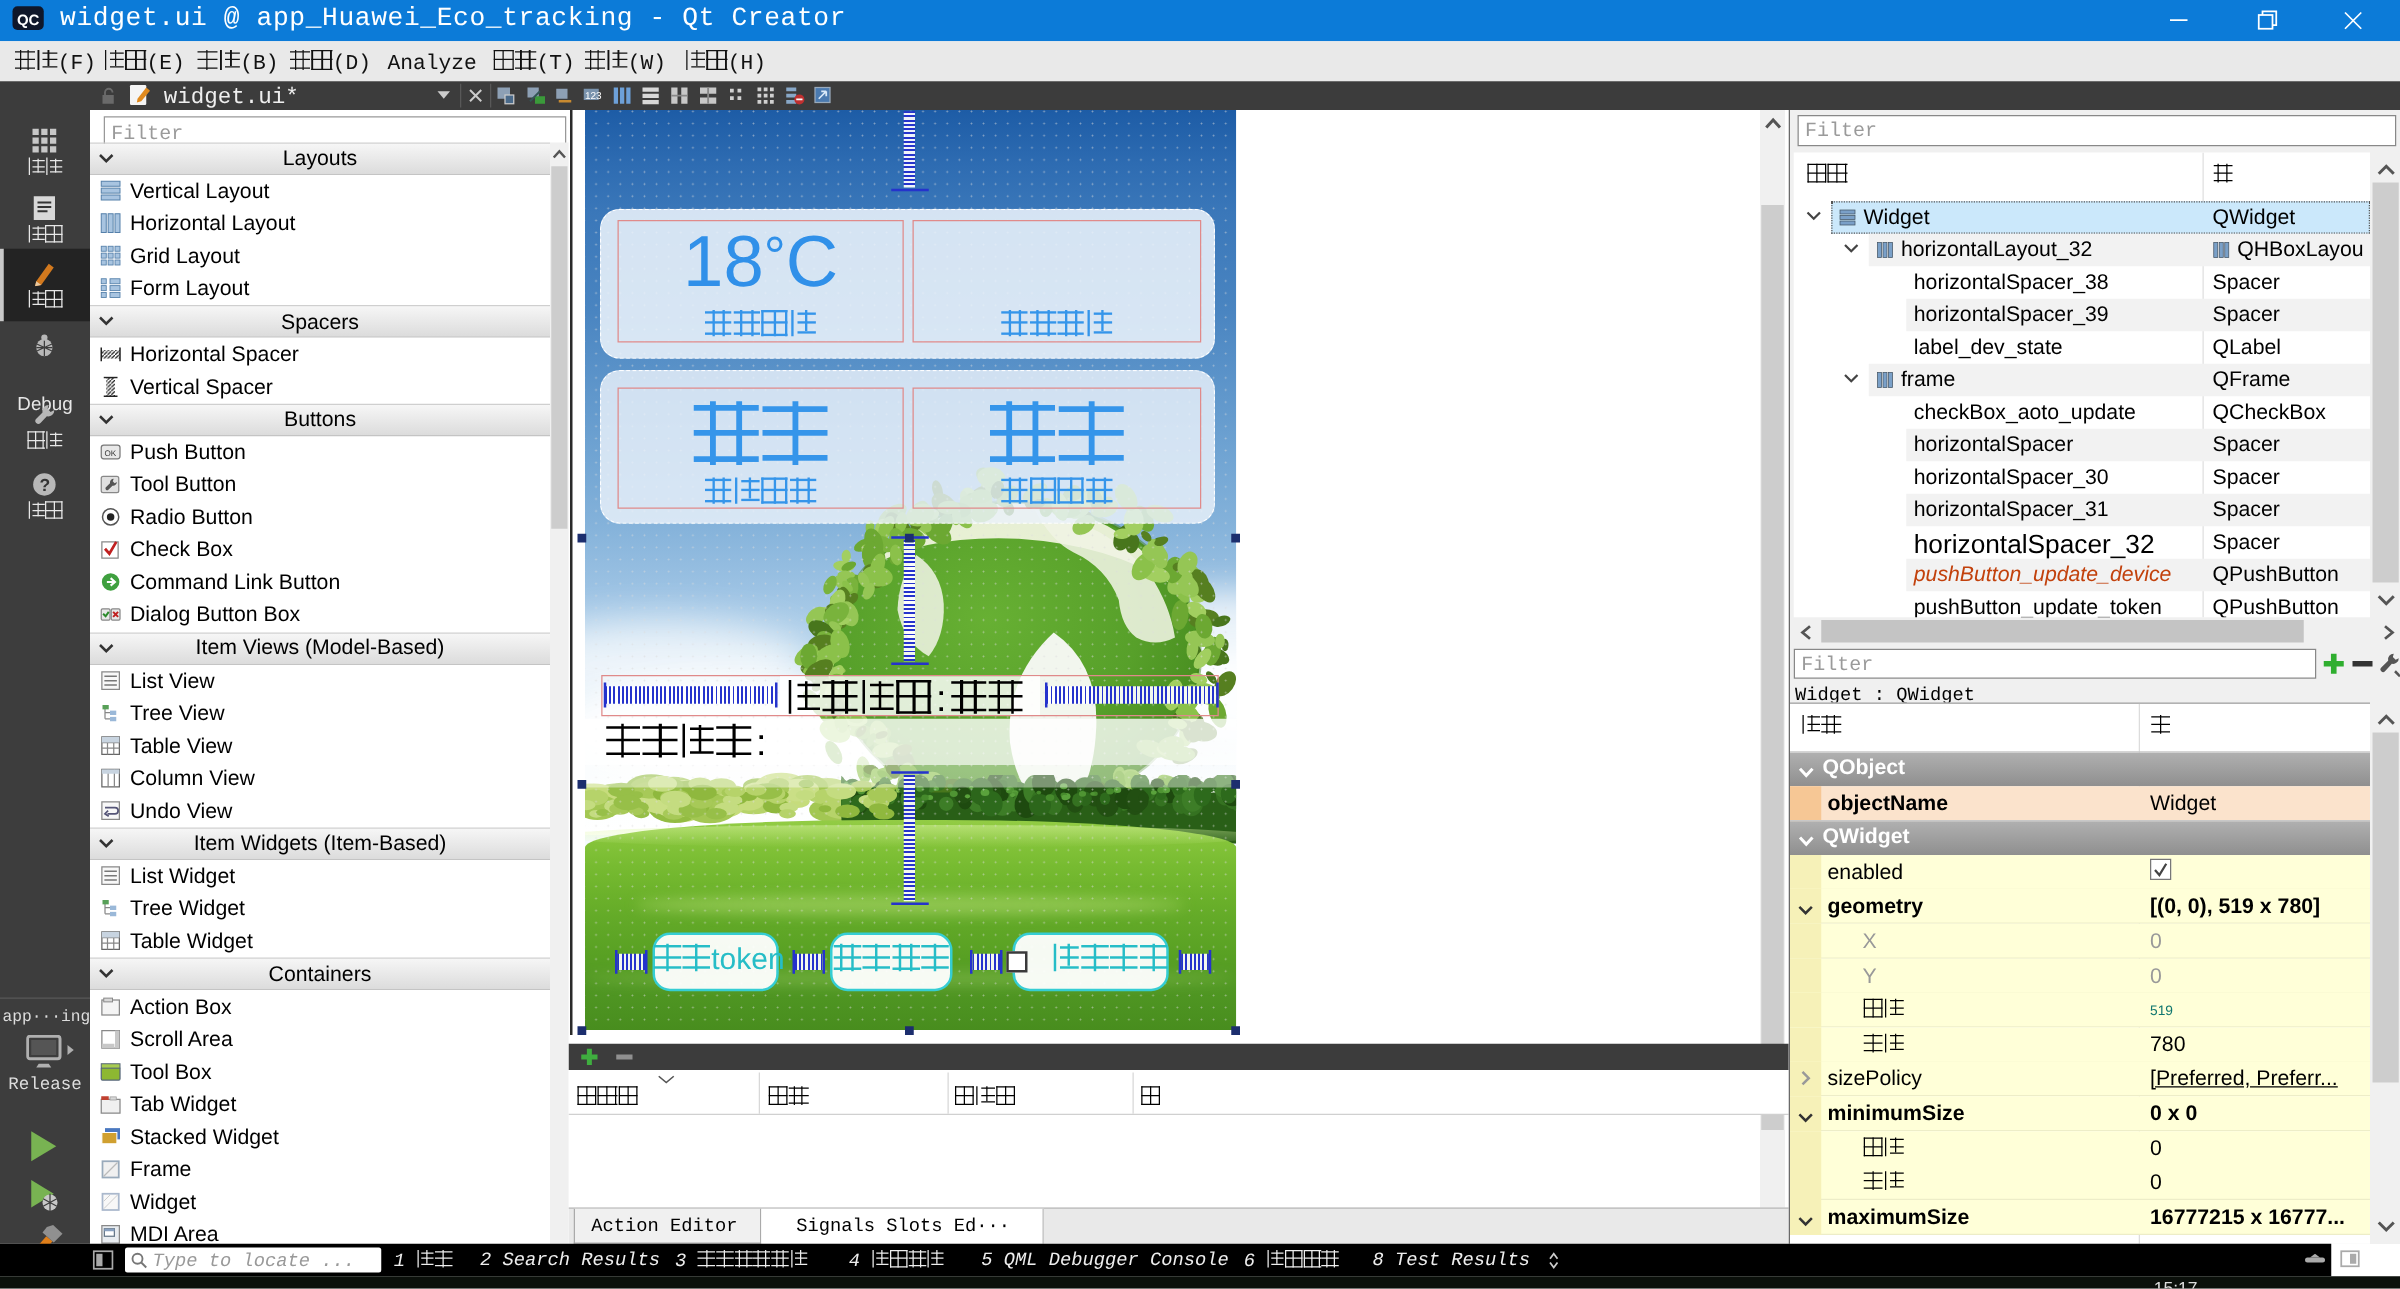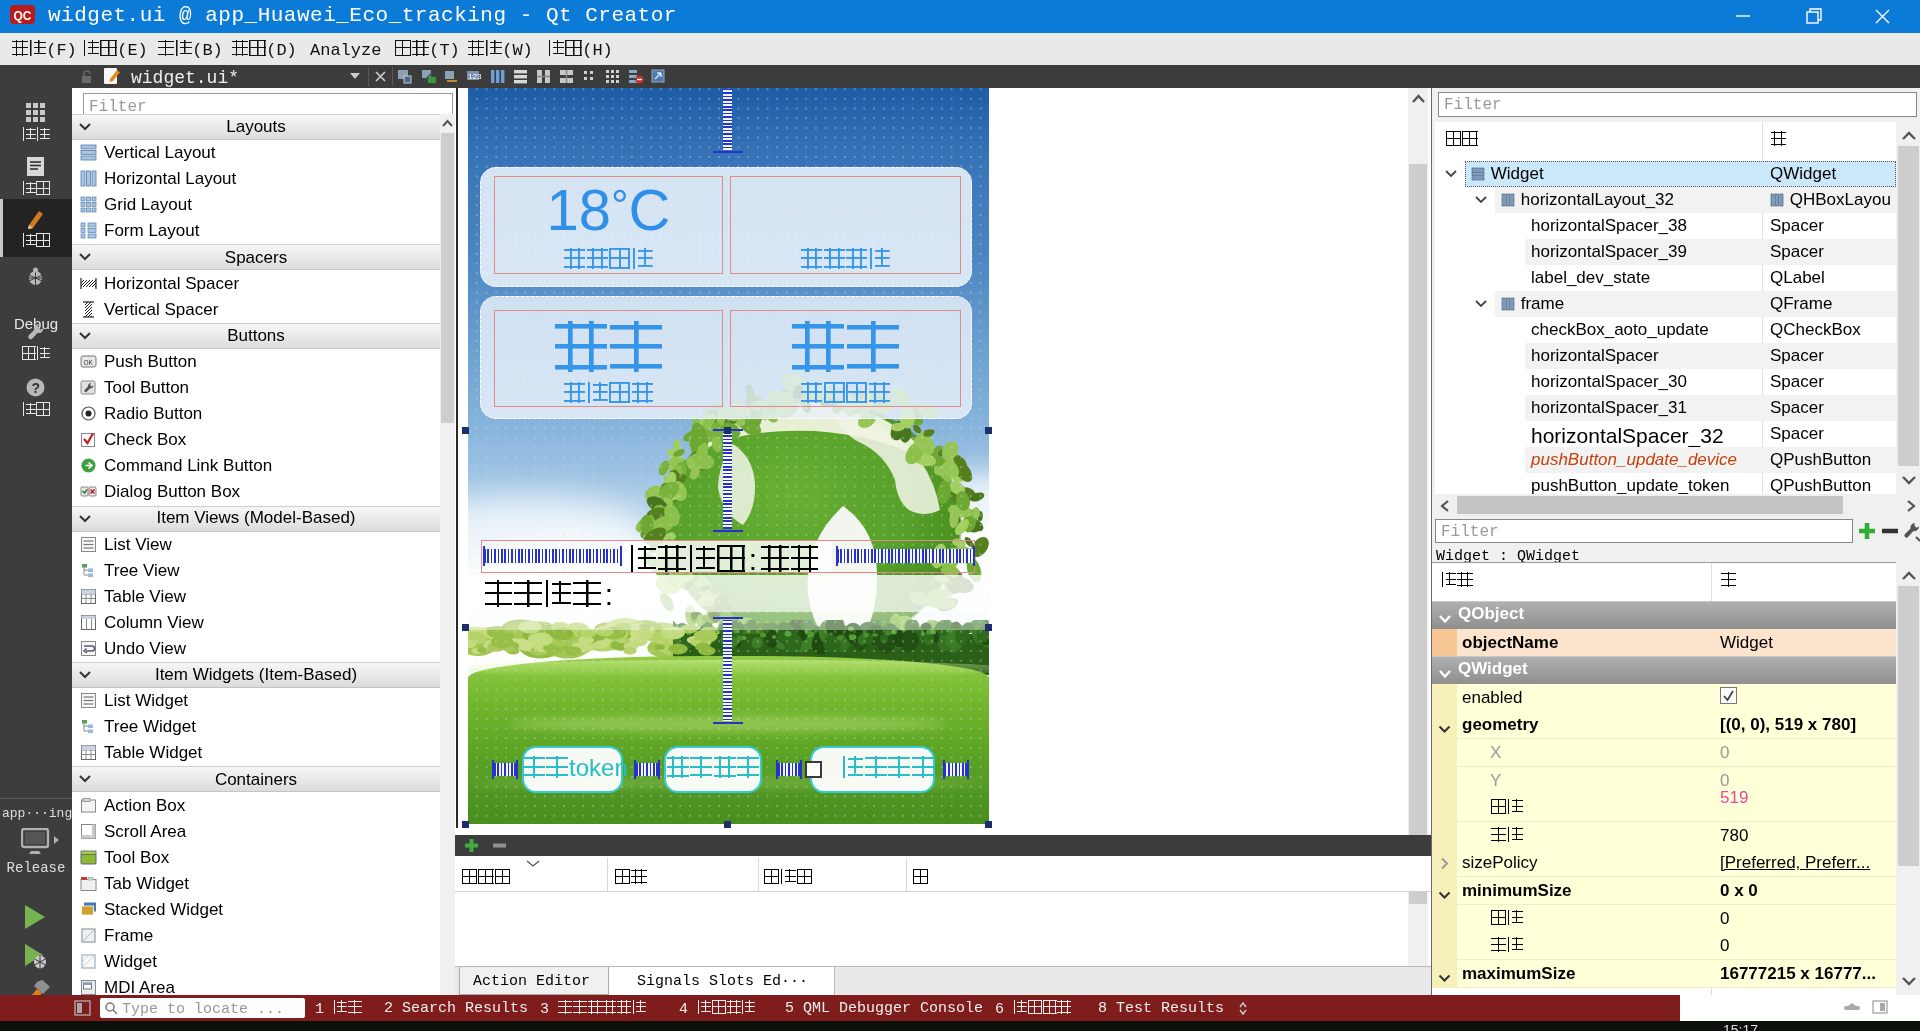--- a/index.html
+++ b/index.html
@@ -29,21 +29,21 @@
  linear-gradient(currentColor,currentColor) 0 6%/100% 9% no-repeat,
  linear-gradient(currentColor,currentColor) 28% 0/9% 100% no-repeat,
  linear-gradient(currentColor,currentColor) 72% 0/9% 100% no-repeat,
  linear-gradient(currentColor,currentColor) 0 94%/100% 9% no-repeat,
  linear-gradient(currentColor,currentColor) 0 50%/100% 9% no-repeat;}
 .vspring{background:repeating-linear-gradient(180deg,#2533cc 0 1.5px,rgba(255,255,255,.92) 1.5px 3.4px);}
 .hspring{background:repeating-linear-gradient(90deg,#2533cc 0 1.5px,rgba(255,255,255,.92) 1.5px 3.4px);}
 
 </style></head><body>
 <div class="abs" style="left:0;top:0;width:1920px;height:33px;background:#0c7bd8;">
-<div class="abs" style="left:10px;top:5px;width:25px;height:19px;background:#b91c1c;border-radius:4px;color:#fff;font-weight:bold;font-size:12px;text-align:center;line-height:23px;">QC</div>
+<div class="abs" style="left:10px;top:5px;width:25px;height:19px;background:#0f172a;border-radius:4px;color:#fff;font-weight:bold;font-size:12px;text-align:center;line-height:23px;">QC</div>
 <div class="abs sim" style="left:48px;top:4px;color:#fff;font-size:21px;letter-spacing:0.5px;">widget.ui @ app_Huawei_Eco_tracking - Qt Creator</div>
 <svg class="abs" style="left:1700px;top:0;" width="220" height="33">
       <line x1="36" y1="16" x2="50" y2="16" stroke="#fff" stroke-width="1.4"></line>
       <rect x="107" y="12" width="11" height="11" fill="none" stroke="#fff" stroke-width="1.4"></rect>
       <path d="M110 12 v-3 h11 v11 h-3" fill="none" stroke="#fff" stroke-width="1.4"></path>
       <path d="M176 10 l13 13 M189 10 l-13 13" stroke="#fff" stroke-width="1.4"></path>
     </svg>
 </div>
 <div class="abs" style="left:0;top:33px;width:1920px;height:32px;background:#e9e9e9;color:#111;font-size:17px;">
 <div class="abs" style="left:11px;top:6px;font-size:18px;"><i class="hz d"></i><i class="hz c"></i><span class="sim" style="font-size:17px;">(F)</span></div>
@@ -1282,21 +1282,21 @@
 <div class="abs" style="left:0;top:176px;width:25px;height:28px;background:#f6f1b8;"></div>
 <div class="abs" style="left:58px;top:180px;font-size:17px;color:#999;">X</div>
 <div class="abs" style="left:288px;top:180px;font-size:17px;color:#999;white-space:nowrap;">0</div>
 <div class="abs" style="left:0;top:204px;width:464px;height:28px;background:#ffffd8;border-bottom:1px solid rgba(0,0,0,0.07);"></div>
 <div class="abs" style="left:0;top:204px;width:25px;height:28px;background:#f6f1b8;"></div>
 <div class="abs" style="left:58px;top:208px;font-size:17px;color:#999;">Y</div>
 <div class="abs" style="left:288px;top:208px;font-size:17px;color:#999;white-space:nowrap;">0</div>
 <div class="abs" style="left:0;top:231px;width:464px;height:28px;background:#ffffd8;border-bottom:1px solid rgba(0,0,0,0.07);"></div>
 <div class="abs" style="left:0;top:231px;width:25px;height:28px;background:#f6f1b8;"></div>
 <div class="abs" style="left:58px;top:235px;font-size:17px;color:#000;"><i class="hz b"></i><i class="hz c"></i></div>
-<div class="abs" style="left:288px;top:225px;font-size:17px;color:#ec4899;white-space:nowrap;">519</div>
+<div class="abs" style="left:288px;top:240px;font-size:11px;color:#0f766e;white-space:nowrap;">519</div>
 <div class="abs" style="left:0;top:259px;width:464px;height:28px;background:#ffffd8;border-bottom:1px solid rgba(0,0,0,0.07);"></div>
 <div class="abs" style="left:0;top:259px;width:25px;height:28px;background:#f6f1b8;"></div>
 <div class="abs" style="left:58px;top:263px;font-size:17px;color:#000;"><i class="hz a"></i><i class="hz c"></i></div>
 <div class="abs" style="left:288px;top:263px;font-size:17px;color:#000;white-space:nowrap;">780</div>
 <div class="abs" style="left:0;top:286px;width:464px;height:28px;background:#ffffd8;border-bottom:1px solid rgba(0,0,0,0.07);"></div>
 <div class="abs" style="left:0;top:286px;width:25px;height:28px;background:#f6f1b8;"></div>
 <div class="abs" style="left:8px;top:293px;"><svg width="9" height="13">
           <path d="M2 1.5 L7 6.5 L2 11.5" fill="none" stroke="#999" stroke-width="2"></path>
         </svg></div>
 <div class="abs" style="left:30px;top:290px;font-size:17px;color:#000;">sizePolicy</div>
@@ -1327,21 +1327,21 @@
 <div class="abs" style="left:464px;top:474px;width:25px;height:433px;background:#f0f0f0;">
       <svg class="abs" style="left:5px;top:8px;" width="16" height="12">
         <path d="M2 9 L8 3 L14 9" fill="none" stroke="#555" stroke-width="2.4"></path>
       </svg>
       <svg class="abs" style="left:5px;top:413px;" width="16" height="12">
         <path d="M2 3 L8 9 L14 3" fill="none" stroke="#555" stroke-width="2.4"></path>
       </svg>
       <div class="abs" style="left:2px;top:24px;width:21px;height:280px;background:#cdcdcd;"></div>
     </div>
 </div>
-<div class="abs" style="left:0;top:995px;width:1680px;height:26px;background:#7f1d1d;color:#eee;font-size:15px;">
+<div class="abs" style="left:0;top:995px;width:1865px;height:26px;background:#000000;color:#eee;font-size:15px;font-style:italic;">
 <svg class="abs" style="left:74px;top:5px;" width="17" height="16">
       <rect x="1" y="1" width="15" height="14" fill="none" stroke="#aaa" stroke-width="1.4"></rect>
       <rect x="3" y="3" width="5" height="10" fill="#aaa"></rect>
     </svg>
 <div class="abs" style="left:100px;top:3px;width:205px;height:20px;background:#fff;border-radius:2px;"></div>
     <div class="abs sim" style="left:122px;top:6px;color:#999;font-size:15px;">Type to locate ...</div>
 <svg class="abs" style="left:104px;top:6px;" width="15" height="15">
       <circle cx="6" cy="6" r="4" fill="none" stroke="#777" stroke-width="1.5"></circle>
       <path d="M9 9 l4 4" stroke="#777" stroke-width="1.5"></path>
     </svg>

